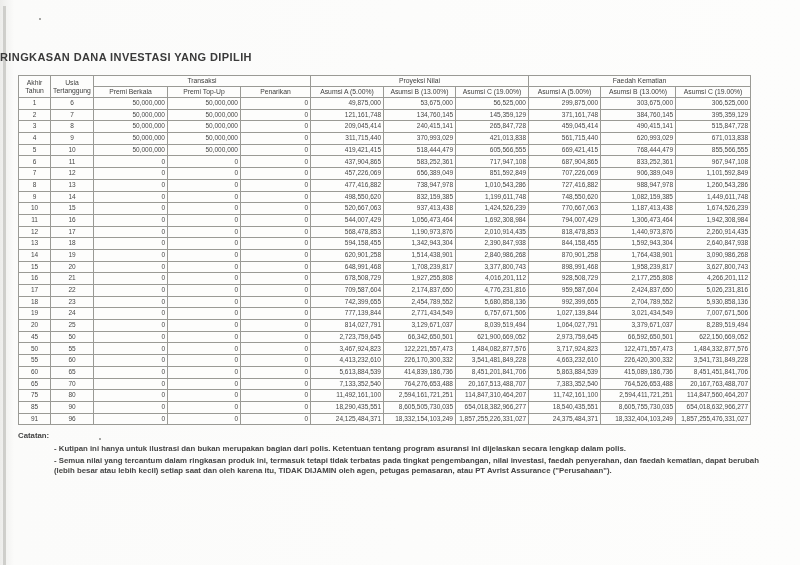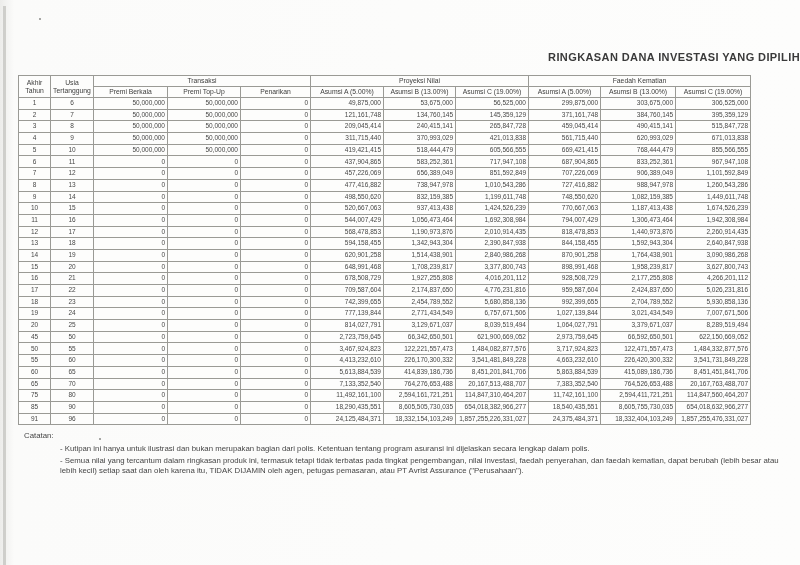--- a/index.html
+++ b/index.html
@@ -14,21 +14,21 @@
     position:absolute;inset:0;
     background:linear-gradient(90deg,#ececea 0px,#fbfbfa 14px,#fdfdfc 100%);
   }
   .scan-strip{
     position:absolute;left:3px;top:6px;width:3px;height:559px;
     background:#c6c6c2;opacity:.8;
   }
   .speck{position:absolute;background:#8b8b88;border-radius:50%;}
   .title{
     position:absolute;top:51px;left:0;width:800px;
-    text-align:right;
+    text-align:left;
     font-size:11px;font-weight:bold;letter-spacing:.4px;
     color:#3a3a3a;
   }
   table.grid{
     position:absolute;left:18px;top:75px;
     width:732px;
     border-collapse:collapse;table-layout:fixed;
     background:#fdfdfc;
   }
   table.grid th,table.grid td{
@@ -42,22 +42,22 @@
     font-size:6.8px;font-weight:normal;color:#3e3e3d;
     text-align:center;height:10px;line-height:1.15;
   }
   table.grid th.wrap{white-space:normal;}
   table.grid td{
     font-size:6.5px;height:10.7px;line-height:1;
   }
   td.c-center{text-align:center;}
   td.c-num{text-align:right;padding-right:4px;}
   .notes{
-    position:absolute;left:24px;top:431px;width:762px;
-    font-size:7.8px;color:#454545;line-height:1.32;
+    position:absolute;left:18px;top:431px;width:762px;
+    font-size:7.8px;color:#454545;line-height:1.32;font-weight:bold;
   }
   .notes .label{margin-bottom:3px;}
   .notes .item{margin-bottom:1px;margin-left:36px;}
   
   col.c0{width:32px;}  col.c1{width:43px;}
   col.c2{width:74px;}  col.c3{width:73px;}  col.c4{width:70px;}
   col.c5{width:73px;}  col.c6{width:72px;}  col.c7{width:73px;}
   col.c8{width:72px;}  col.c9{width:75px;}  col.c10{width:75px;}
 </style>
 </head>

